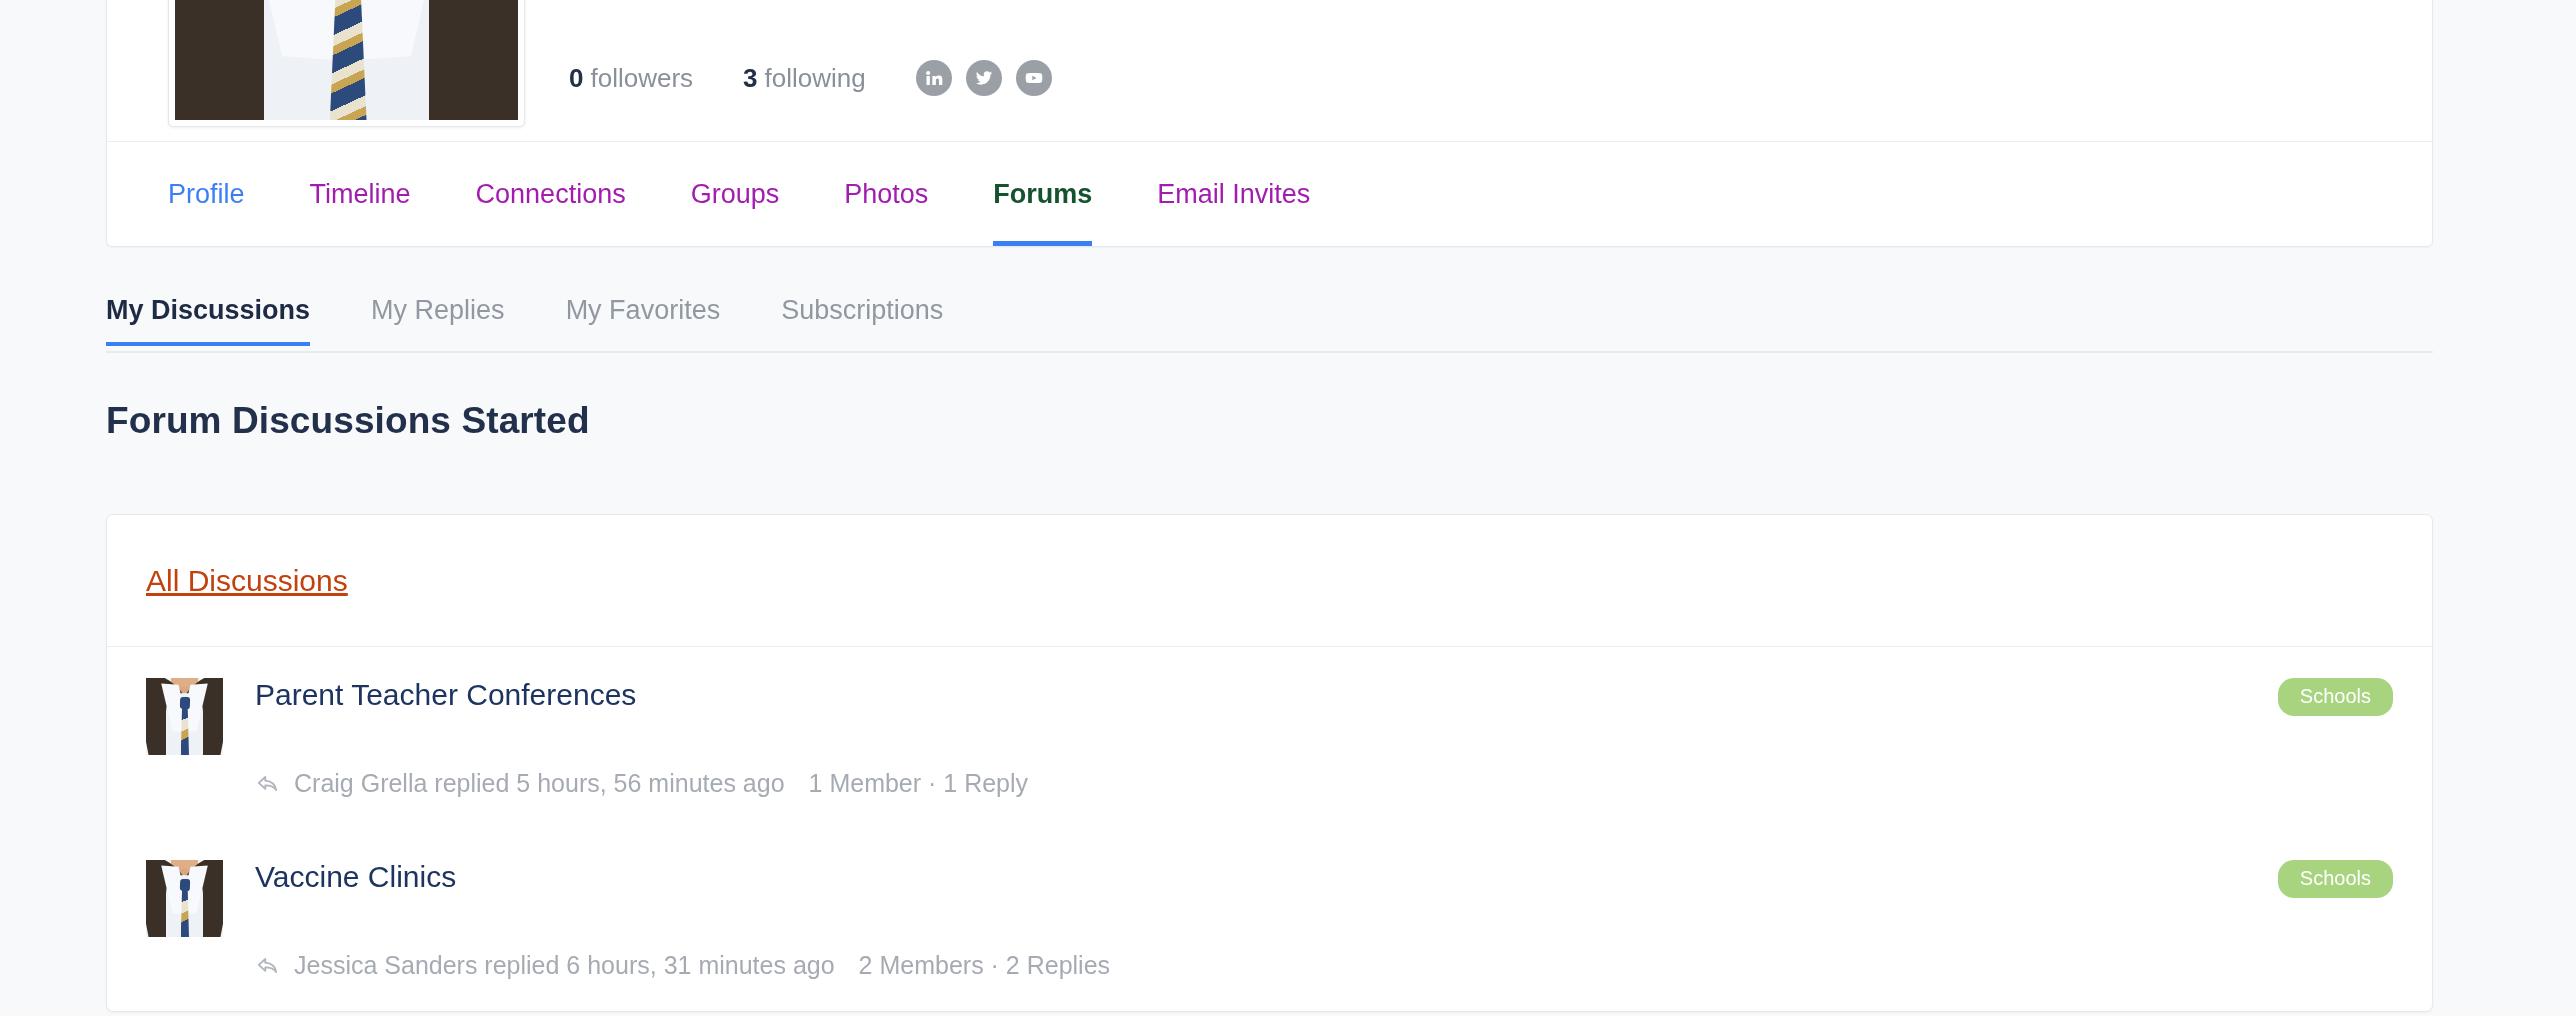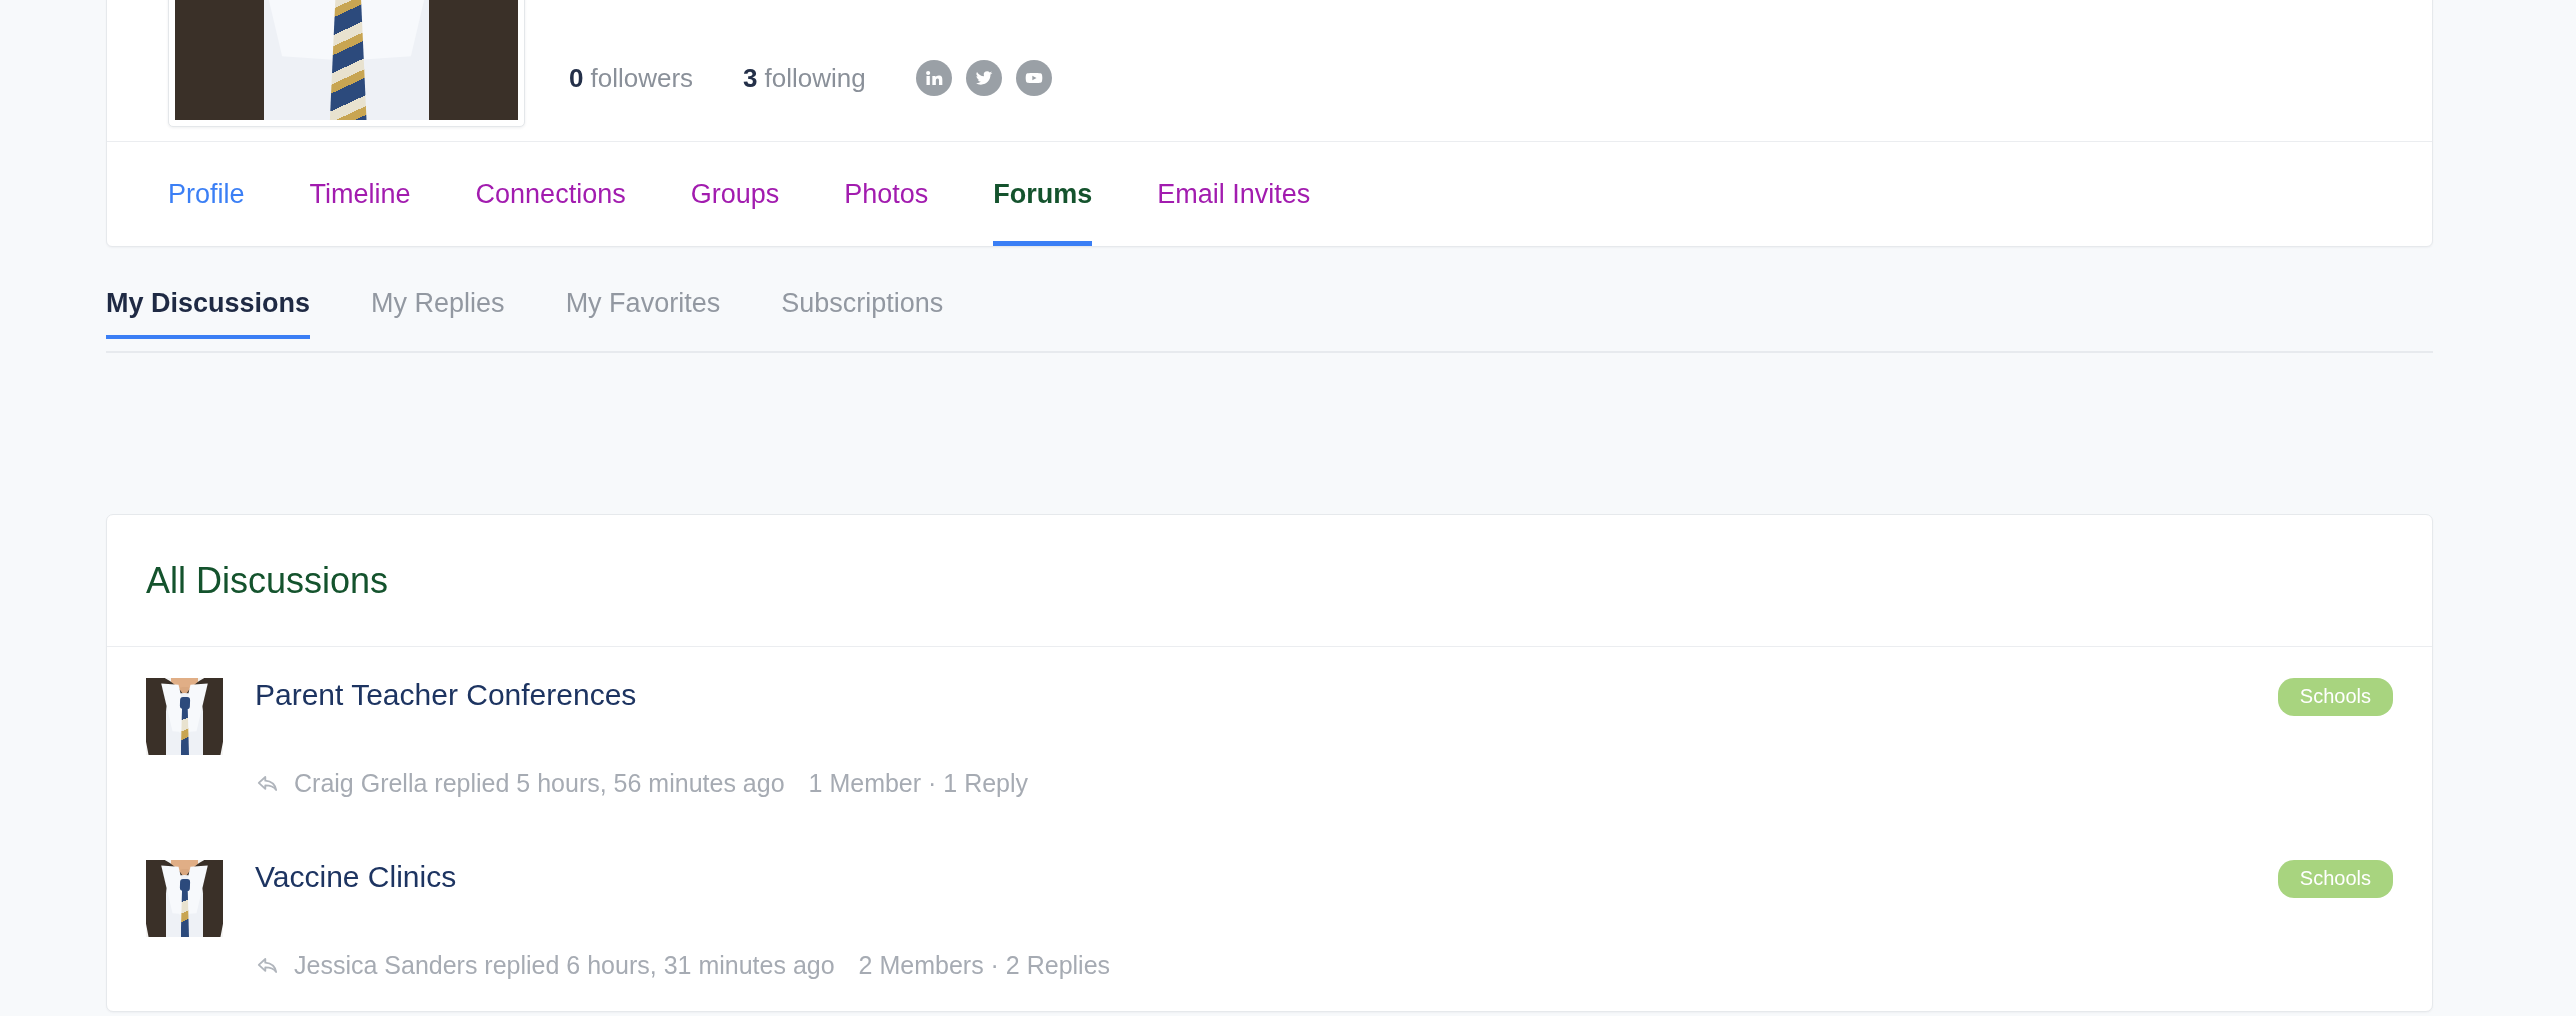--- a/index.html
+++ b/index.html
@@ -146,21 +146,21 @@
     background: #3b7ff5;
   }
 
   
   .subtabs {
     position: absolute;
     left: 106px;
     top: 288px;
     width: 2327px;
     display: flex;
-    align-items: flex-start;
+    align-items: center;
     border-bottom: 2px solid #e7eaee;
     height: 65px;
   }
   .subtab {
     font-size: 27px;
     color: #9298a1;
     margin-right: 61px;
     padding-bottom: 18px;
     position: relative;
     cursor: pointer;
@@ -198,22 +198,23 @@
     overflow: hidden;
   }
   .card-header {
     height: 132px;
     display: flex;
     align-items: center;
     padding-left: 39px;
     border-bottom: 1px solid #ebedf0;
   }
   .card-header-title {
-    font-size: 36px;
-    color: #14532d;
+    font-size: 30px;
+    color: #c2410c;
+    text-decoration: underline;
   }
 
   .row {
     display: flex;
     align-items: flex-start;
     padding: 31px 39px 31px 39px;
     position: relative;
   }
   .row + .row { border-top: 1px solid #f0f1f3; }
   .row.no-border + .row { border-top: none; }
@@ -346,20 +347,21 @@
 
   </div>
 
   <div class="subtabs">
     <div class="subtab active"><span>My Discussions</span></div>
     <div class="subtab"><span>My Replies</span></div>
     <div class="subtab"><span>My Favorites</span></div>
     <div class="subtab"><span>Subscriptions</span></div>
   </div>
 
+  <h1 class="section-title">Forum Discussions Started</h1>
 
   <div class="card">
 
     <div class="card-header">
       <div class="card-header-title">All Discussions</div>
     </div>
 
     <div class="row no-border">
       <div class="row-avatar">
         <div class="ph-bg"></div>

